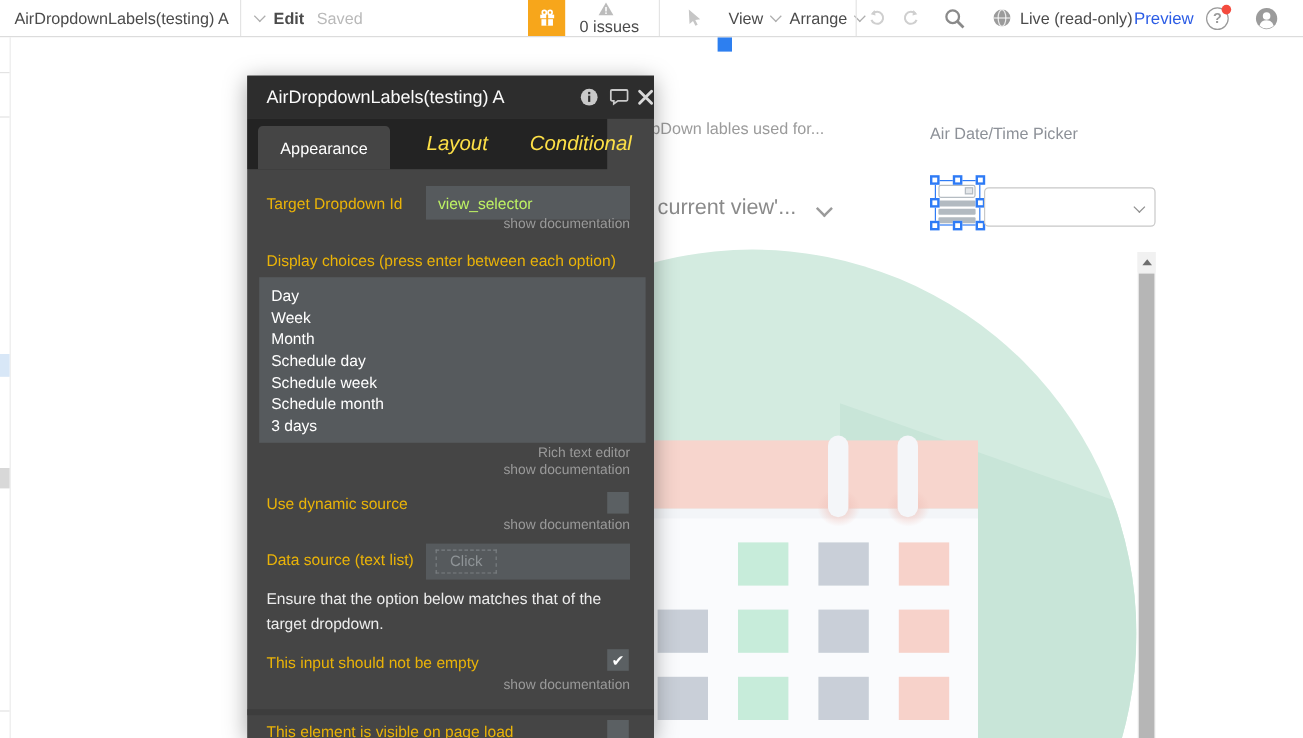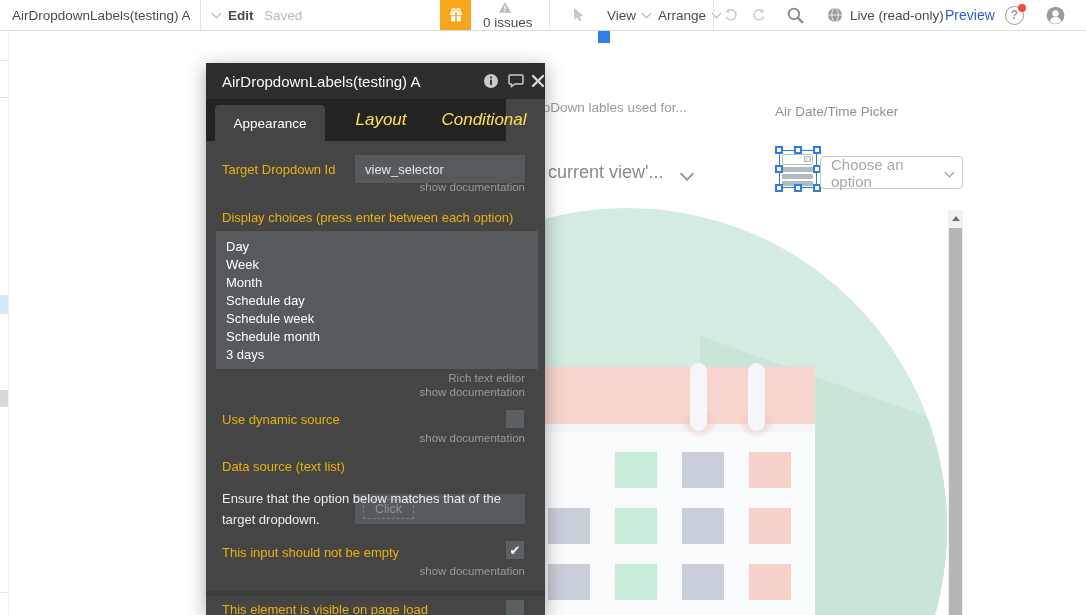--- a/index.html
+++ b/index.html
@@ -95,28 +95,28 @@
                 border-radius:4px 4px 0 0; display:flex; align-items:center; justify-content:center;
                 color:#fff; font-size:13.5px; }
   .tab { position:absolute; top:0; height:42px; display:flex; align-items:center; justify-content:center;
          color:#fde047; font-size:17px;font-style:italic; }
   .tab-layout { left:130px; width:90px; }
   .tab-conditional { left:228px; width:100px; }
 
   .p-label { position:absolute; left:16px; color:#eab308; }
   .doc-link { position:absolute; right:20px; font-size:11.5px; color:var(--doc-gray,#9a9a9a); text-align:right; }
   .p-input { position:absolute; left:149px; width:170px; height:28px; background:var(--panel-input,#565a5d);
-             color:#e5e5e5; display:flex; align-items:center; padding-left:10px; }
+             color:#bef264; display:flex; align-items:center; padding-left:10px; }
   .choices-box { position:absolute; left:10px; top:168px; width:322px; height:138px;
                  background:var(--panel-input,#565a5d); padding:7px 10px; overflow:hidden; }
   .choice-line { line-height:18px; color:#fff; font-size:13px; }
   .checkbox { position:absolute; left:300px; width:18px; height:18px; background:#5b6063;
               display:flex; align-items:center; justify-content:center; color:#fff; font-size:13px; }
   .ds-field { position:absolute; left:149px; top:390px; width:170px; height:30px; background:var(--panel-input,#565a5d);
-              display:flex; align-items:center;margin-top:41px; }
+              display:flex; align-items:center; }
   .ds-click { margin-left:8px; border:1px dashed #7a7f82; color:#8e9396; font-size:12.5px; padding:2px 11px; }
   .p-note { position:absolute; left:16px; top:425px; width:308px; line-height:21px; color:#ececec; }
   .p-divider { position:absolute; left:0; top:528px; width:339px; height:5px; background:#3d3d3d; }
 </style>
 </head>
 <body>
 
 <div class="screen">
 
   <div class="canvas">
@@ -176,21 +176,20 @@
       <div class="handle" style="left:15px; top:-4px;"></div>
       <div class="handle" style="right:-4px; top:-4px;"></div>
       <div class="handle" style="left:-4px; top:15px;"></div>
       <div class="handle" style="right:-4px; top:15px;"></div>
       <div class="handle" style="left:-4px; bottom:-4px;"></div>
       <div class="handle" style="left:15px; bottom:-4px;"></div>
       <div class="handle" style="right:-4px; bottom:-4px;"></div>
     </div>
 
     <div class="choose-select">
-      <span>Choose an option</span>
       <span class="choose-chev"></span>
     </div>
 
     <div class="c-scrollbar">
       <div class="c-scroll-btn">
           <div class="up-tri"></div>
         </div>
       <div class="c-scroll-thumb"></div>
     </div>
   </div>

